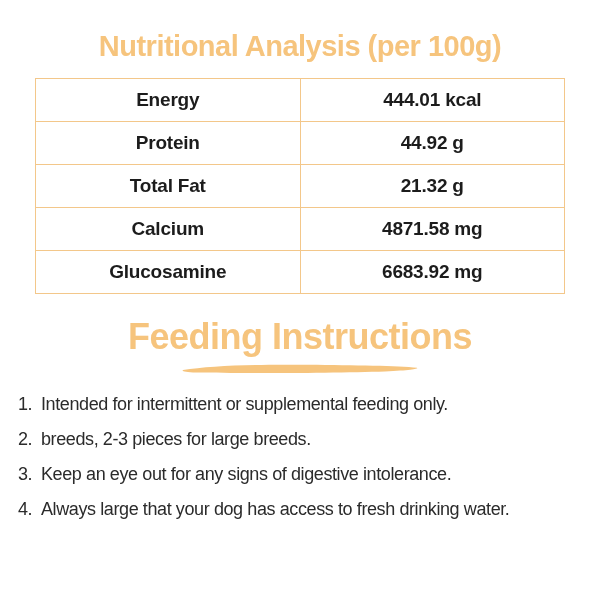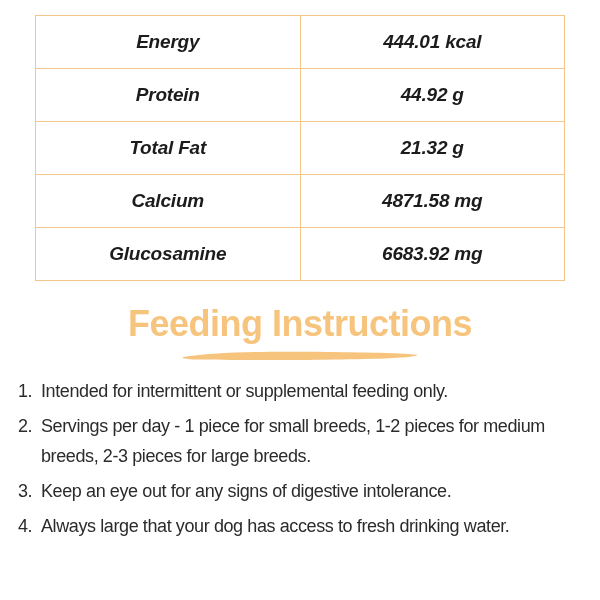--- a/index.html
+++ b/index.html
@@ -27,28 +27,27 @@
   }
 
   .nutrition-table{
     width:530px;
     margin:15px auto 0 auto;
     border-collapse:collapse;
     table-layout:fixed;
   }
   .nutrition-table td{
     border:1.5px solid var(--table-border);
-    height:53px;
+    height:43px;
     text-align:center;
     vertical-align:middle;
     font-size:19px;
     font-weight:bold;
     letter-spacing:-0.2px;
     color:var(--ink);
-    font-style:italic;
   }
 
   .section-title{
     margin-top:22px;
     text-align:center;
     font-size:36px;
     font-weight:bold;
     letter-spacing:-0.5px;
     color:var(--accent);
   }
@@ -76,20 +75,21 @@
     white-space:nowrap;
   }
   .item-lines{flex:1;}
   .item-line{display:block;white-space:nowrap;}
 </style>
 </head>
 <body>
 
 <div class="page">
 
+  <div class="main-title">Nutritional Analysis (per 100g)</div>
 
   <table class="nutrition-table">
     <tbody>
       <tr>
         <td>Energy</td>
         <td>444.01 kcal</td>
       </tr>
       <tr>
         <td>Protein</td>
         <td>44.92 g</td>
@@ -120,21 +120,20 @@
   <ol class="instructions-list">
     <li>
       <span class="item-number">1.</span>
       <span class="item-lines">
         <span class="item-line">Intended for intermittent or supplemental feeding only.</span>
       </span>
     </li>
     <li>
       <span class="item-number">2.</span>
       <span class="item-lines">
-        <span class="item-line">Servings per day - 1 piece for small breeds, 1-2 pieces for medium</span>
         <span class="item-line">breeds, 2-3 pieces for large breeds.</span>
       </span>
     </li>
     <li>
       <span class="item-number">3.</span>
       <span class="item-lines">
         <span class="item-line">Keep an eye out for any signs of digestive intolerance.</span>
       </span>
     </li>
     <li>

